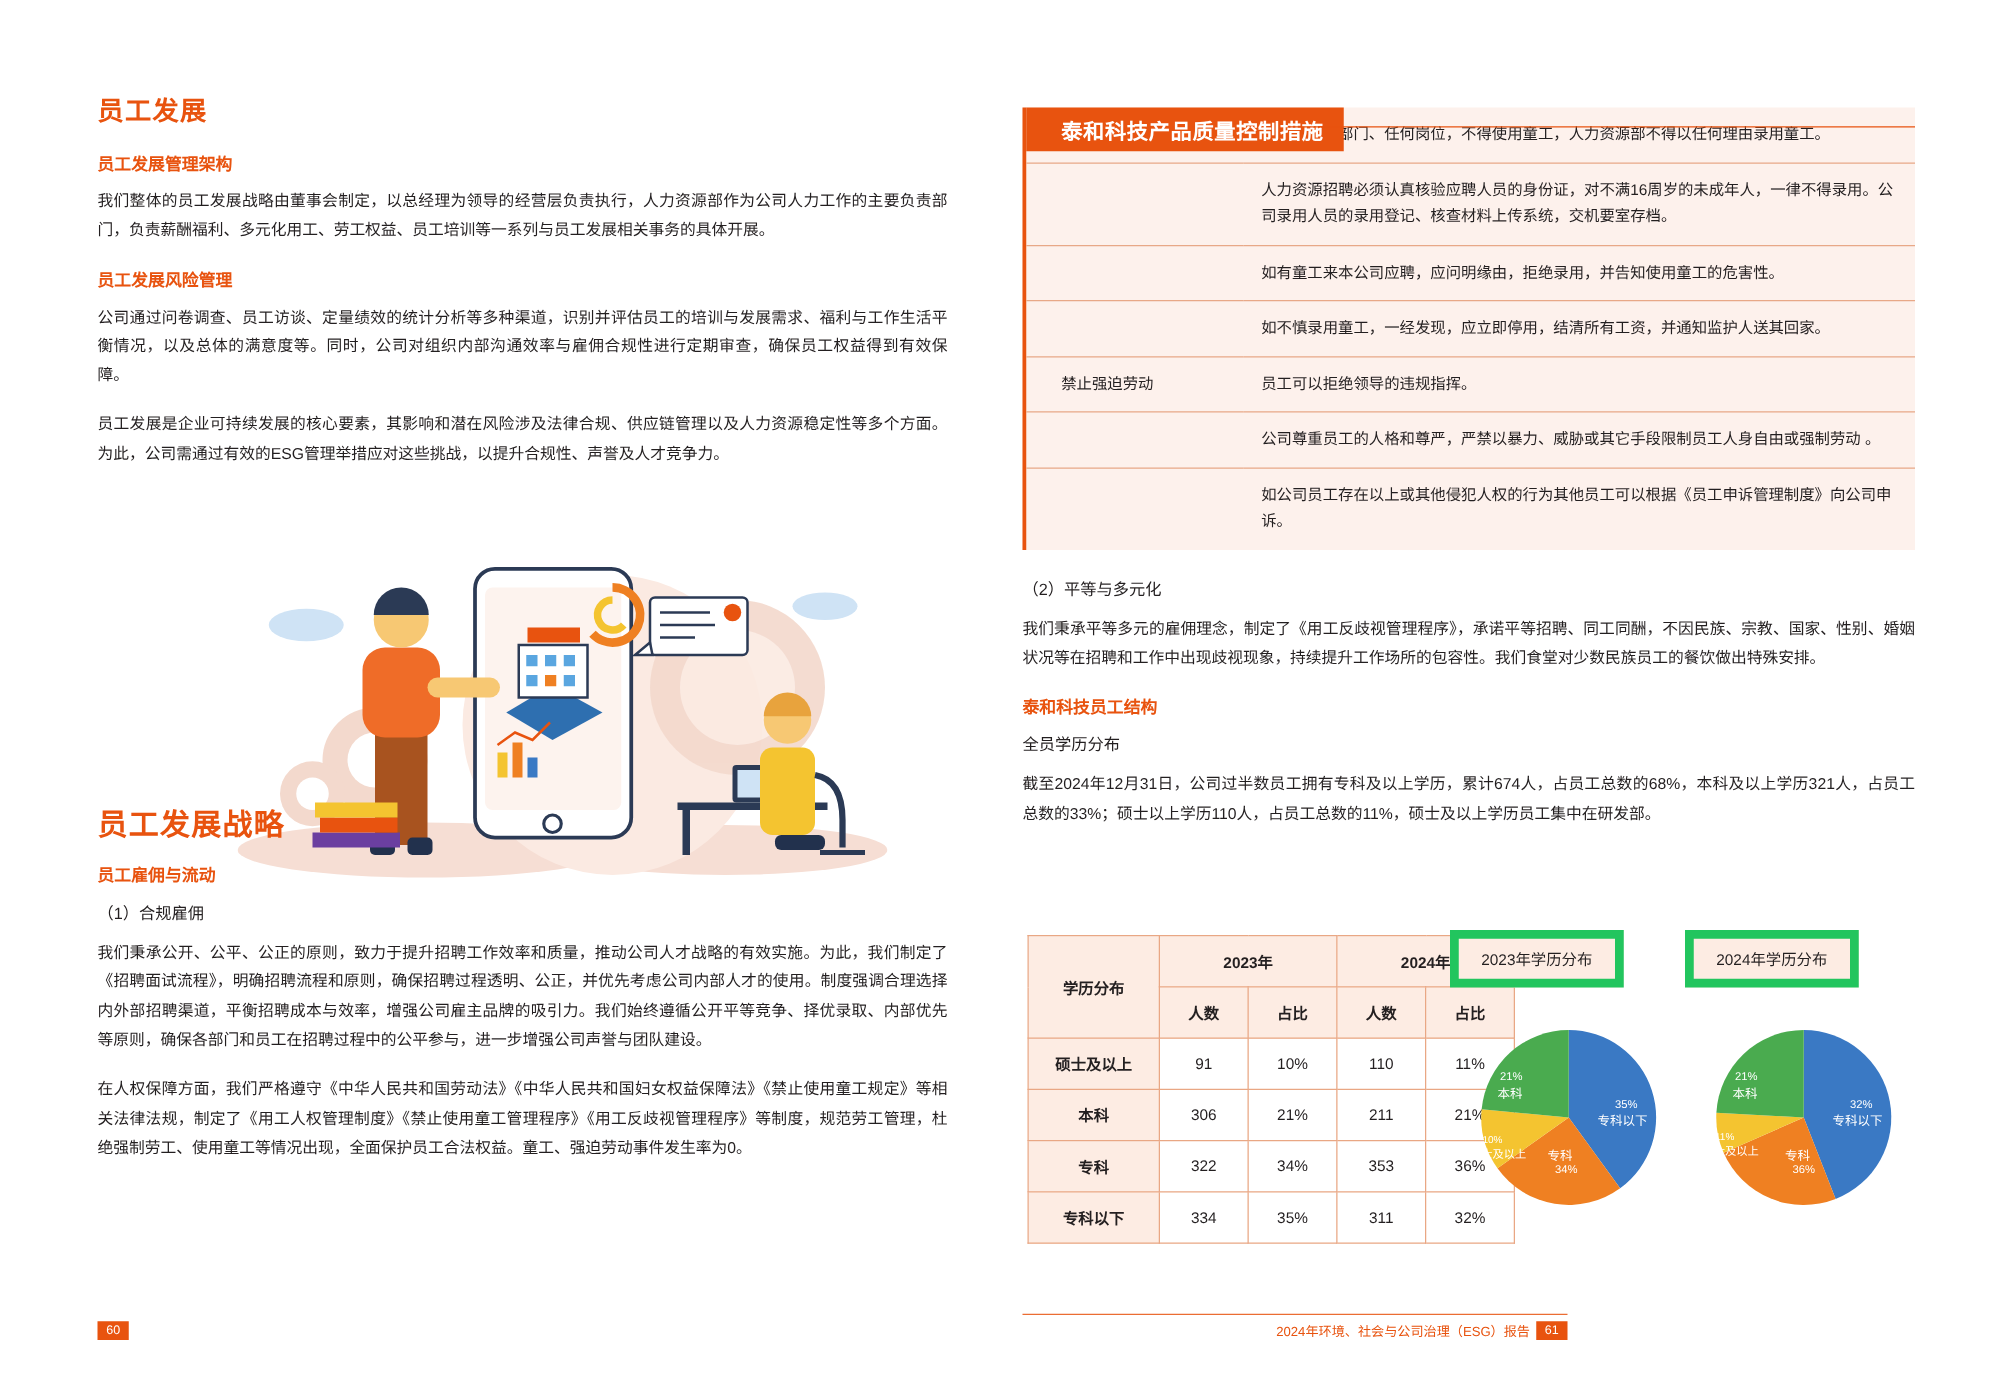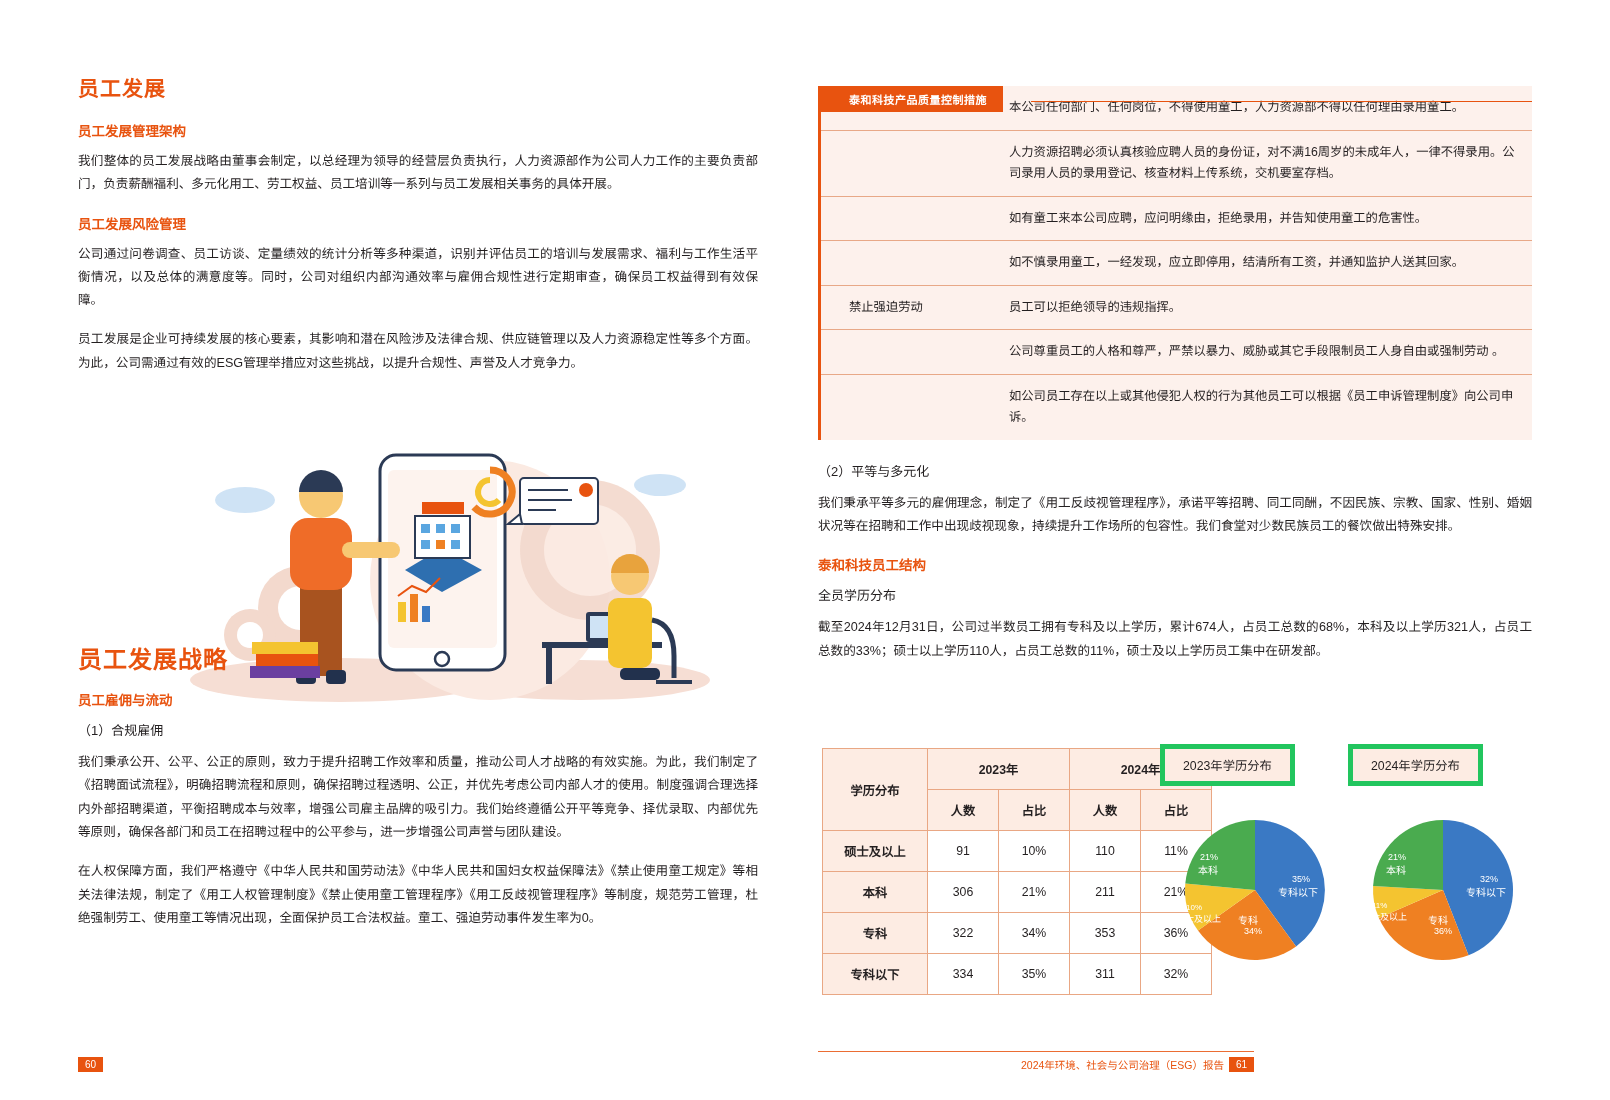--- a/index.html
+++ b/index.html
@@ -36,21 +36,21 @@
 
   
   .card{
     background:#fdf1ec;
     border-left:3px solid #e8530f;
     position:relative;
     padding:0;
   }
   .card-tab{
     position:absolute;left:0;top:0;background:#e8530f;color:#fff;
-    font-size:11px;padding:5px 16px 5px 28px;font-weight:bold;letter-spacing:.5px;
+    font-size:17px;padding:5px 16px 5px 28px;font-weight:bold;letter-spacing:.5px;
   }
   .card-tab-line{
     position:absolute;left:210px;right:0;top:15px;height:1px;background:#e8530f;
   }
   table.q-table{border-collapse:collapse;width:100%;margin-top:34px;}
   table.q-table td{
     font-size:12.3px;line-height:1.75;padding:11px 14px;
     vertical-align:top;color:#231f20;
   }
   table.q-table td.cat{width:132px;padding-left:28px;white-space:nowrap;}
@@ -58,21 +58,21 @@
 
   
   table.stat{border-collapse:collapse;margin-top:4px;}
   table.stat td,table.stat th{
     border:1px solid #e9a784;font-size:12.3px;text-align:center;
     padding:11px 4px;font-weight:normal;color:#231f20;
   }
   table.stat th{background:#fdece3;font-weight:bold;}
   table.stat td.rowhead{background:#fdece3;font-weight:bold;width:96px;}
   .pie-title{
-    border:5px solid #22c55e;background:#fdece3;font-size:12.3px;
+    border:7px solid #22c55e;background:#fdece3;font-size:12.3px;
     padding:7px 18px;display:inline-block;
   }
   .pie-wrap{position:absolute;}
 
   
   .footer-num-left{
     position:absolute;left:78px;bottom:28px;background:#e8530f;color:#fff;
     font-size:10px;padding:2px 7px;
   }
   .footer-num-right{

